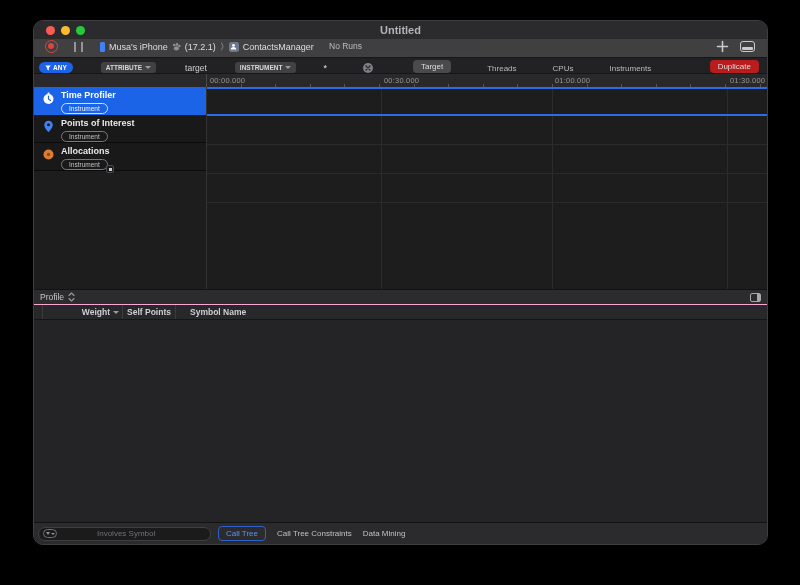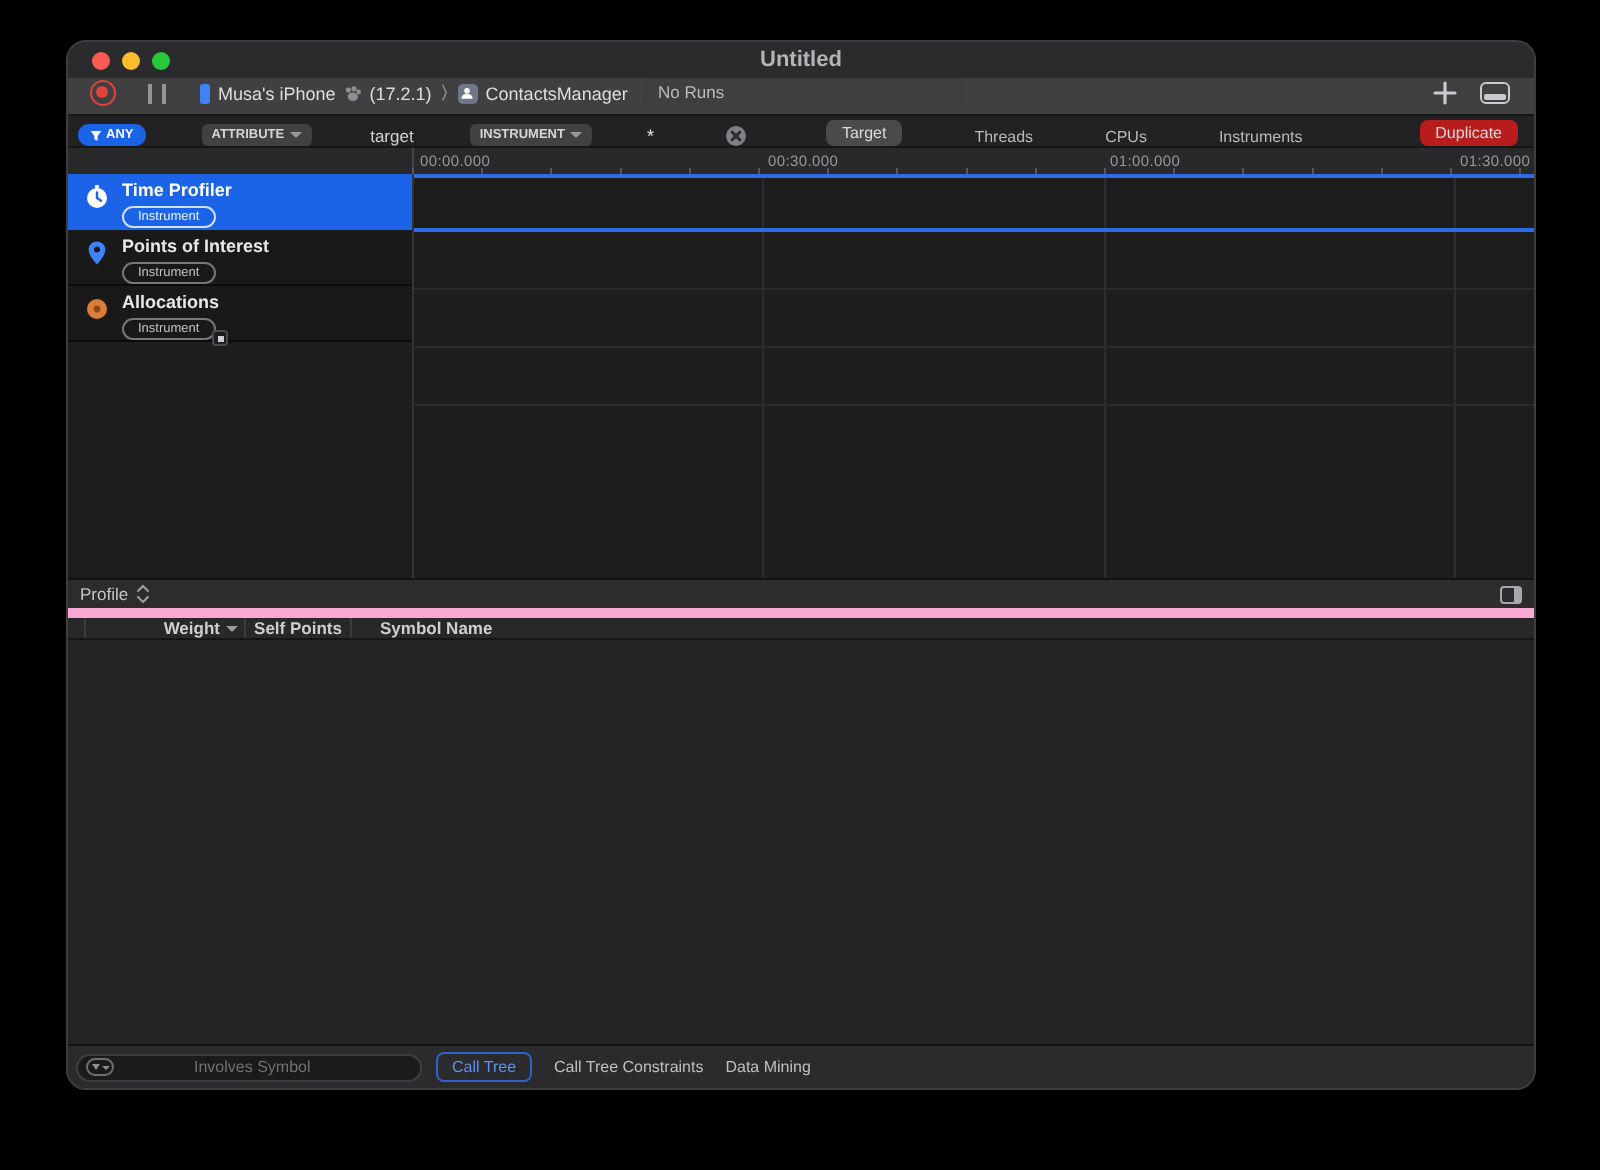--- a/index.html
+++ b/index.html
@@ -69,21 +69,21 @@
   .srow.sel .sbadge{border-color:#cfe0fb;color:#eef4ff;}
   .overlaybadge{position:absolute;right:-7px;bottom:-4px;width:8px;height:8px;background:#1d1d1f;
     border:1px solid #4a4a4e;border-radius:2px;}
   .overlaybadge::after{content:"";position:absolute;left:2px;top:2px;width:3px;height:3px;background:#cfcfd3;}
   
   .profilebar{height:15px;background:#2c2c2e;border-top:1px solid #121213;position:relative;flex:none;
     display:flex;align-items:center;padding-left:6px;gap:4px;}
   .ptitle{font-size:8.5px;color:#c6c6ca;}
   .paneicon{position:absolute;right:6px;top:3px;width:11px;height:9px;border:1px solid #a8a8ac;border-radius:2px;}
   .paneicon::after{content:"";position:absolute;right:0;top:0;bottom:0;width:3px;background:#a8a8ac;}
-  .thead{height:16px;background:#28282a;border-top:5px solid #f9a8d4;border-bottom:1px solid #151516;
+  .thead{height:16px;background:#28282a;border-top:1px solid #f9a8d4;border-bottom:1px solid #151516;
     display:flex;align-items:stretch;flex:none;font-size:8.5px;font-weight:700;color:#cfcfd3;}
   .thcell{display:flex;align-items:center;border-right:1px solid #3c3c3f;}
   .th0{width:9px;}
   .th1{width:80px;justify-content:flex-end;padding-right:3px;gap:3px;}
   .th2{width:53px;justify-content:center;}
   .th3{border-right:none;padding-left:14px;}
   .tbody{flex:1;background:#242426;}
   
   .bottombar{height:22px;background:#2b2b2d;border-top:1px solid #121213;display:flex;align-items:center;
     padding-left:4px;flex:none;position:relative;}

